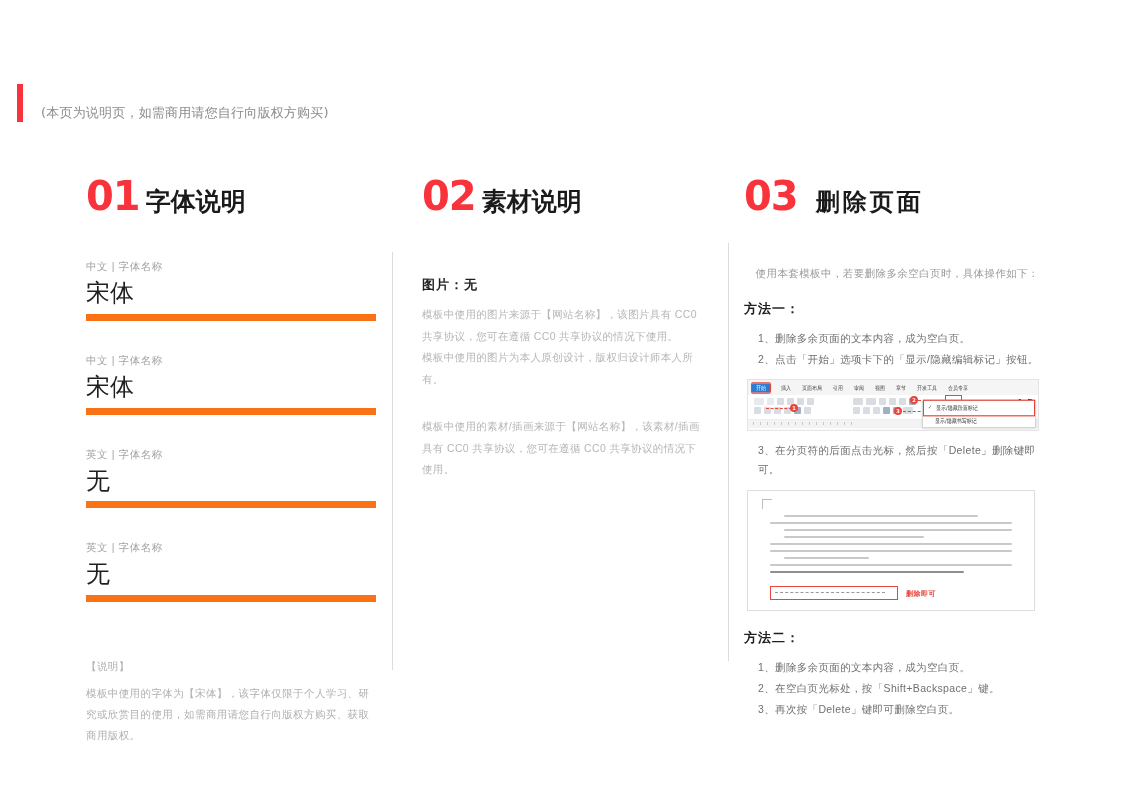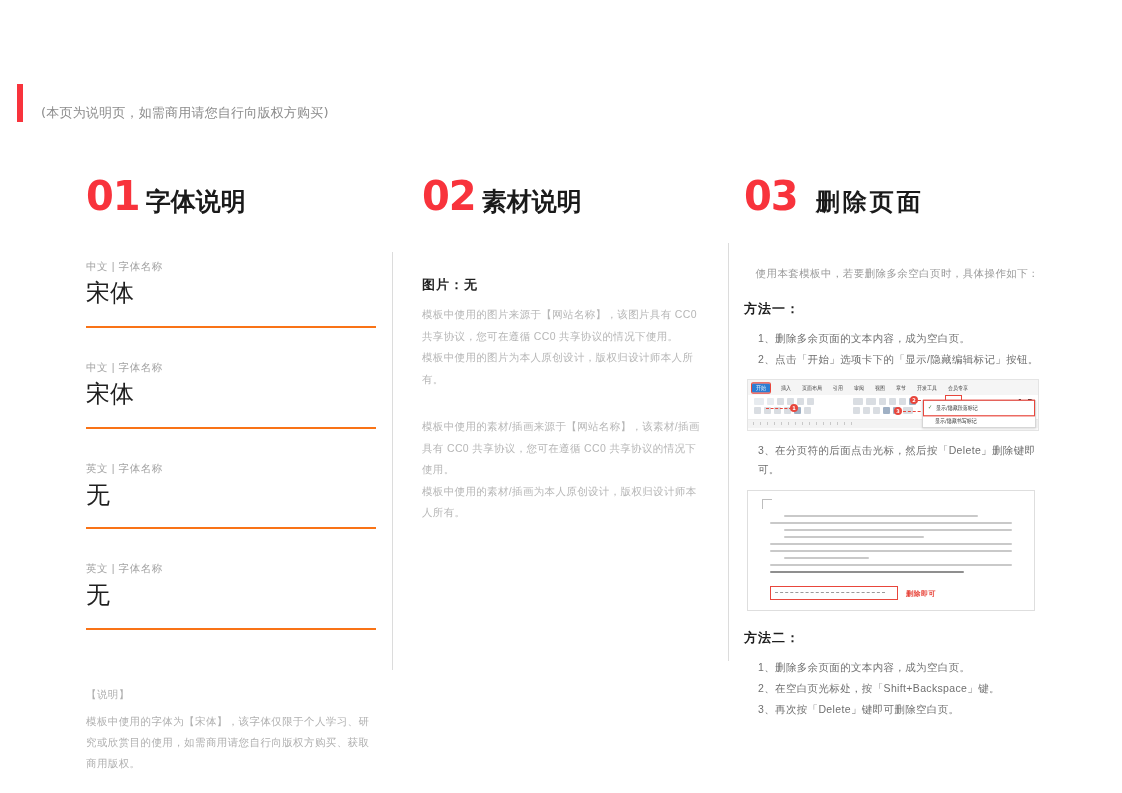--- a/index.html
+++ b/index.html
@@ -61,21 +61,21 @@
   .sec-title.wide{margin-left:18px;font-size:24px;letter-spacing:3px;}
 
   
   .font-block{margin-top:22px;}
   .font-label{
     font-size:10.5px;color:#a3a3a3;letter-spacing:.6px;
     margin-bottom:5px;
   }
   .font-value{
     font-size:24px;color:#1f1f1f;line-height:1.2;
-    padding-bottom:18px;border-bottom:2px solid #f97316;
+    padding-bottom:6px;border-bottom:7px solid #f97316;
     font-family:"DejaVu Sans","Liberation Sans",sans-serif;
   }
   .note-title{
     font-size:10.5px;color:#b0b0b0;margin-top:58px;margin-bottom:9px;
     letter-spacing:.4px;
   }
   .note-body{
     font-size:10.5px;color:#b0b0b0;line-height:2.0;letter-spacing:.4px;
   }
 
@@ -242,21 +242,20 @@
     <div style="margin-top:60px;">
       <div class="c2-h">图片：无</div>
       <div class="c2-p">模板中使用的图片来源于【网站名称】，该图片具有 CC0 共享协议，您可在遵循 CC0 共享协议的情况下使用。</div>
       <div class="c2-p">模板中使用的图片为本人原创设计，版权归设计师本人所有。</div>
     </div>
 
     <div class="c2-gap"></div>
 
     <div>
       <div class="c2-p">模板中使用的素材/插画来源于【网站名称】，该素材/插画具有 CC0 共享协议，您可在遵循 CC0 共享协议的情况下使用。</div>
-      <div class="c2-p">模板中使用的素材/插画为本人原创设计，版权归设计师本人所有。</div>
     </div>
   </div>
 
   <div class="col col3" style="top:176px;">
     <div class="sec-head">
       <span class="sec-num">03</span>
       <span class="sec-title wide">删除页面</span>
     </div>
 
     <div class="c3-lead" style="margin-top:48px;">使用本套模板中，若要删除多余空白页时，具体操作如下：</div>

